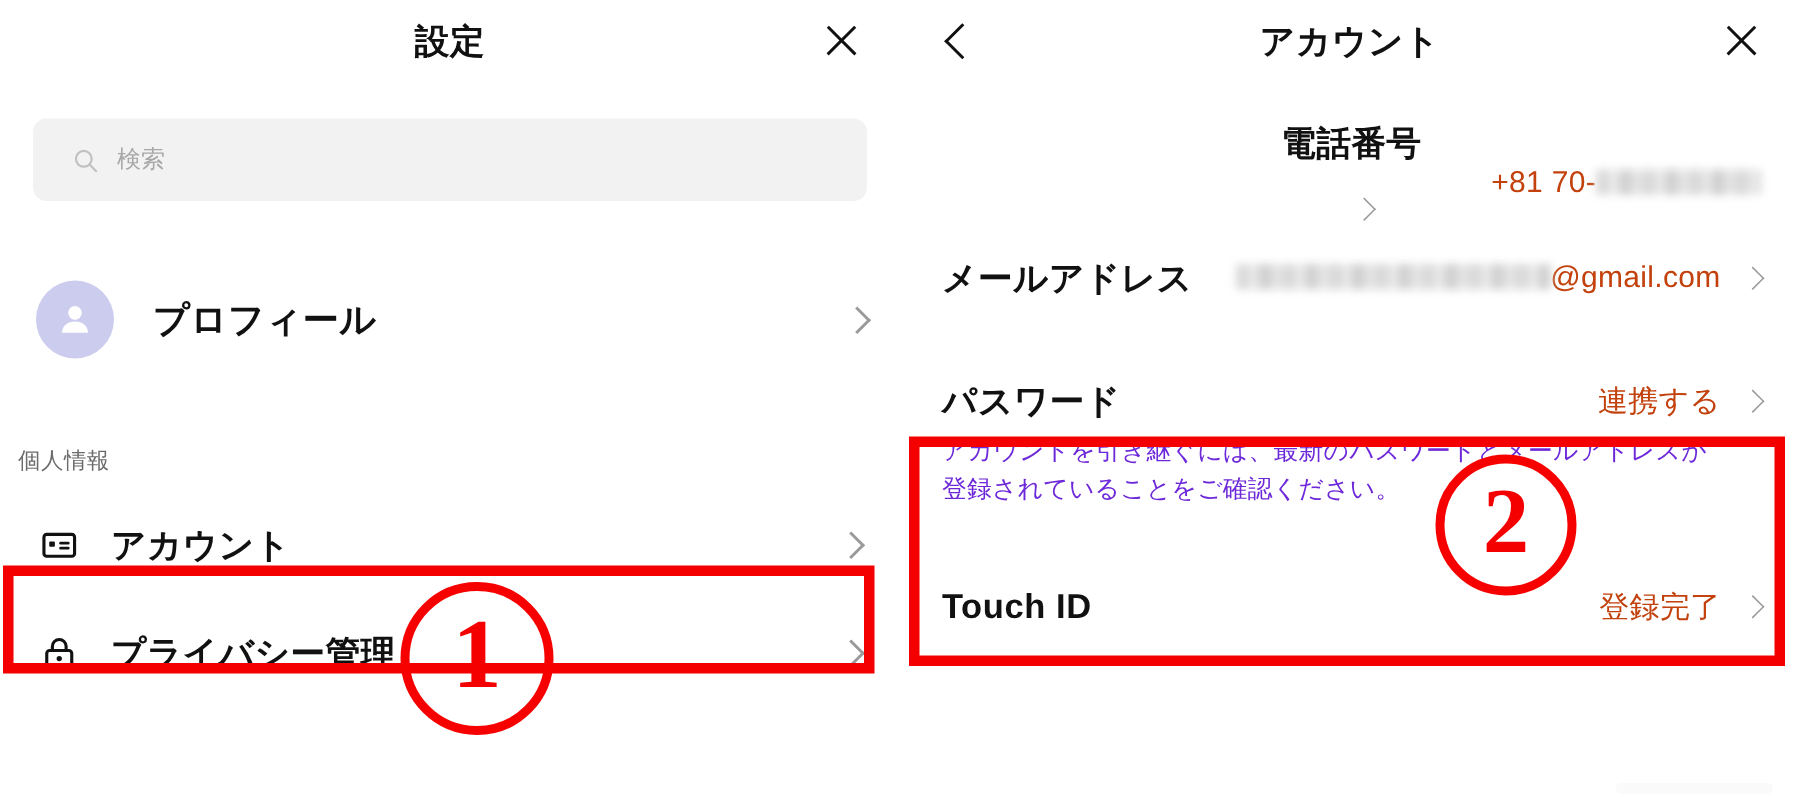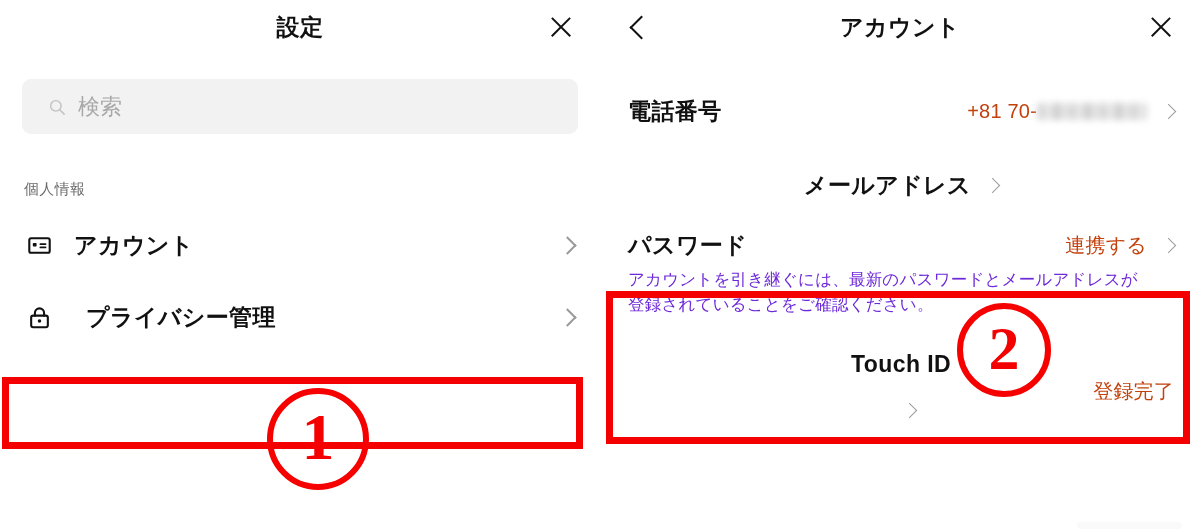--- a/index.html
+++ b/index.html
@@ -101,21 +101,21 @@
     cursor: text;
   }
   .search-icon {
     width: 18px;
     height: 18px;
     flex: none;
     margin-right: 12px;
     opacity: 0.48;
   }
   .search-placeholder {
-    font-size: 22px;
+    font-size: 16px;
     color: #a8a8a8;
   }
 
   
   .profile-row {
     display: flex;
     align-items: center;
     height: 78px;
     margin-top: 40px;
     padding: 0 22px 0 24px;
@@ -138,21 +138,21 @@
     font-weight: 700;
     letter-spacing: 0.4px;
     color: #111;
   }
 
   
   .section-head {
     font-size: 15px;
     color: #6b6b6b;
     letter-spacing: 0.3px;
-    padding-left: 24px;
+    padding-left: 12px;
   }
   .section-head.left-sec  { margin-top: 46px; }
   .section-head.right-sec { margin-top: 48px; padding-left: 28px; }
 
   
   .row {
     position: relative;
     display: flex;
     align-items: center;
     box-sizing: border-box;
@@ -306,37 +306,47 @@
     </div>
 
     <div class="search-wrap">
       <svg class="search-icon" viewBox="0 0 24 24" fill="none">
         <circle cx="10.5" cy="10.5" r="7" stroke="#8c8c8c" stroke-width="1.9"></circle>
         <line x1="15.6" y1="15.6" x2="21.5" y2="21.5" stroke="#8c8c8c" stroke-width="1.9" stroke-linecap="round"></line>
       </svg>
       <span class="search-placeholder">検索</span>
     </div>
 
+    <div class="profile-row">
+      <div class="avatar">
+        <svg width="28" height="28" viewBox="0 0 24 24">
+          <circle cx="12" cy="8.2" r="3.9" fill="#ffffff"></circle>
+          <path d="M4.6 19.6c0-4.1 3.3-6.4 7.4-6.4s7.4 2.3 7.4 6.4z" fill="#ffffff"></path>
+        </svg>
+      </div>
+      <div class="profile-label">プロフィール</div>
+      <div class="chevron" style="margin-left:auto;"></div>
+    </div>
 
     <div class="section-head left-sec">個人情報</div>
 
     <div class="row left-row" style="margin-top:14px;">
       <div class="row-icon">
         <svg width="25" height="25" viewBox="0 0 24 24" fill="none">
           <rect x="2.2" y="5" width="19.6" height="14" rx="1.8" stroke="#111" stroke-width="2"></rect>
           <rect x="5.6" y="9.6" width="3.6" height="3.4" rx="0.7" fill="#111"></rect>
           <rect x="12" y="9.8" width="6.6" height="1.7" rx="0.8" fill="#111"></rect>
           <rect x="12" y="13" width="6.6" height="1.7" rx="0.8" fill="#111"></rect>
         </svg>
       </div>
       <div class="row-label">アカウント</div>
       <div class="chevron"></div>
     </div>
 
-    <div class="row left-row" style="margin-top:8px;gap:12px;">
+    <div class="row left-row" style="margin-top:8px;">
       <div class="row-icon">
         <svg width="25" height="25" viewBox="0 0 24 24" fill="none">
           <rect x="4" y="10.2" width="16" height="11.2" rx="1.9" stroke="#111" stroke-width="2"></rect>
           <path d="M7.6 10.2V7.6a4.4 4.4 0 0 1 8.8 0v2.6" stroke="#111" stroke-width="2" stroke-linecap="round"></path>
           <circle cx="12" cy="15.4" r="1.7" fill="#111"></circle>
         </svg>
       </div>
       <div class="row-label">プライバシー管理</div>
       <div class="chevron"></div>
     </div>
@@ -348,43 +358,46 @@
       <div class="icon-btn left">
         <div class="back-glyph"></div>
       </div>
       <div class="topbar-title">アカウント</div>
       <div class="icon-btn right">
         <div class="x-glyph"></div>
       </div>
     </div>
 
 
-    <div class="row right-row" style="margin-top:26px;">
+    <div class="row right-row" style="margin-top:26px;flex-direction:column;">
       <div class="row-label">電話番号</div>
       <div class="row-value">
         <span>+81 70-</span><span class="blurred phone"></span>
       </div>
       <div class="chevron small"></div>
     </div>
 
     <div class="row right-row" style="margin-top:12px;justify-content:center;">
       <div class="row-label">メールアドレス</div>
+      <div class="row-value">
+        <span class="blurred mail"></span><span>@gmail.com</span>
+      </div>
       <div class="chevron small"></div>
     </div>
 
-    <div class="pw-block" style="margin-top:2px;">
+    <div class="pw-block" style="margin-top:24px;">
       <div class="pw-top">
         <div class="row-label">パスワード</div>
         <div class="row-value">連携する</div>
         <div class="chevron small"></div>
       </div>
       <div class="pw-desc">アカウントを引き継ぐには、最新のパスワードとメールアドレスが登録されていることをご確認ください。</div>
     </div>
 
-    <div class="row right-row" style="margin-top:18px;flex-direction:column;">
+    <div class="row right-row" style="margin-top:18px;">
       <div class="row-label">Touch ID</div>
       <div class="row-value">登録完了</div>
       <div class="chevron small"></div>
     </div>
 
     <div class="bottom-ghost"></div>
   </div>
 
   <div class="red-box" id="red-box-account"></div>
   <div class="red-box" id="red-box-password"></div>

